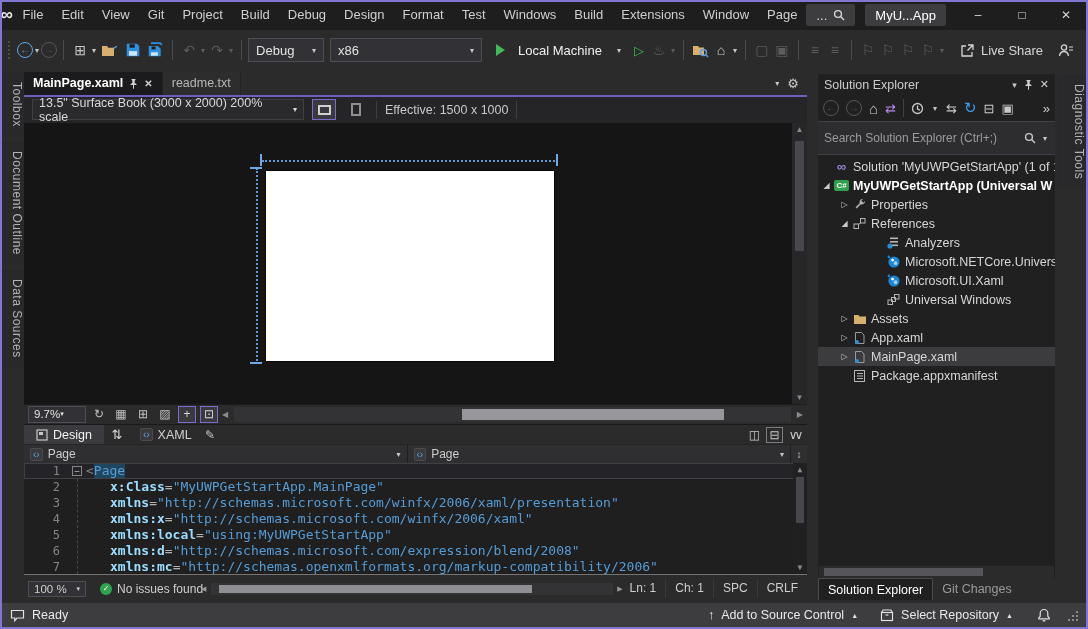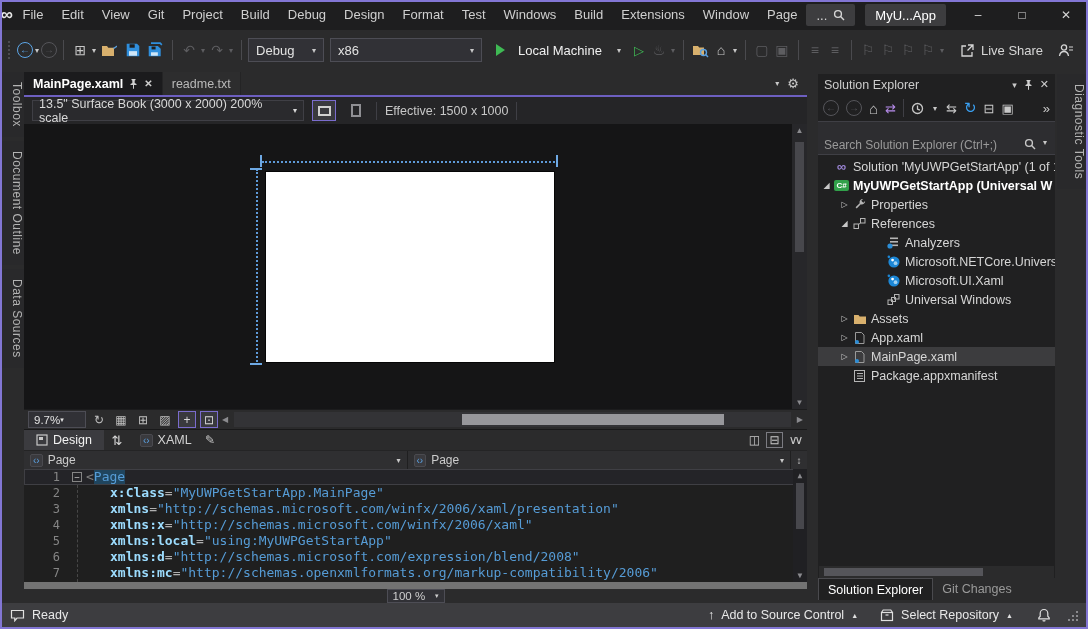--- a/index.html
+++ b/index.html
@@ -103,38 +103,38 @@
   .t-delim { color:#808080; }
   .t-tag { color:#569cd6; }
   .t-tag.hl { background:#20455e; }
   .t-attr { color:#9cdcfe; font-weight:bold; }
   .t-eq { color:#b0b0b0; }
   .t-val { color:#569cd6; }
   .indent2 { padding-left:24px; }
   .ed-scroll { position:absolute; right:0; top:0; bottom:0; width:14px; background:#202023; display:flex; flex-direction:column; align-items:center; justify-content:space-between; padding:2px 0; }
   .ed-scroll .thumb { position:absolute; top:14px; left:3px; right:3px; height:46px; background:#47474c; }
 
-  .estatus { height:20px; background:#2b2b2c; border-top:7px solid #737373; display:flex; align-items:center; font-size:12px; color:#cfcfcf;flex-direction:column; }
+  .estatus { height:28px; background:#2b2b2c; border-top:1px solid #737373; display:flex; align-items:center; font-size:12px; color:#cfcfcf; }
   .ezoom { width:58px; height:16px; margin:0 4px; display:flex; align-items:center; justify-content:space-between; padding:0 5px; background:#313136; border:1px solid #4d4d55; font-size:11.5px; }
   .okdot { width:12px; height:12px; border-radius:50%; background:#2ea44f; color:#fff; font-size:8px; line-height:12px; text-align:center; margin:0 5px 0 10px; flex:none; }
   .e-hscroll { flex:1; position:relative; height:12px; background:#333336; margin:0 8px; }
   .e-hscroll .thumb { position:absolute; left:2%; width:78%; top:2px; bottom:2px; background:#8f8f93; }
   .e-arrow { position:absolute; top:0; bottom:0; display:flex; align-items:center; font-size:7px; color:#9a9a9e; }
   .stat-cell { padding:0 9px; border-left:1px solid #3a3a3e; line-height:19px; }
 
   
   .solexp { position:absolute; left:818px; top:74px; width:237px; height:526px; background:#202021; display:flex; flex-direction:column; font-size:12.5px; }
   .se-header { height:21px; display:flex; align-items:center; padding:0 6px; gap:7px; color:#cccccc; }
   .se-title { flex:1; }
   .se-hic { color:#c8c8c8; font-size:9px; }
   .se-toolbar { height:26px; display:flex; align-items:center; gap:7px; padding:0 5px; }
   .se-tb { color:#c8c8c8; font-size:13px; }
   .se-tb.blue { color:#3a9ff0; }
   .se-tb.purple { color:#b48ae8; }
-  .se-search { height:21px; background:#2d2d30; border-top:1px solid #3f3f45; border-bottom:1px solid #3f3f45; display:flex; align-items:flex-start; padding:16px 6px; gap:5px; }
+  .se-search { height:21px; background:#2d2d30; border-top:1px solid #3f3f45; border-bottom:1px solid #3f3f45; display:flex; align-items:center; padding:16px 6px; gap:5px; }
   .se-ph { flex:1; color:#9a9a9a; font-size:12px; white-space:nowrap; overflow:hidden; }
   .tree { flex:1; overflow:hidden; padding-top:2px; }
   .trow { display:flex; align-items:center; height:19px; color:#d6d6d6; white-space:nowrap; overflow:hidden; }
   .trow.selected { background:#3c3c3e; }
   .texp { width:13px; flex:none; text-align:center; font-size:8px; color:#c8c8c8; }
   .ticon { width:17px; flex:none; display:flex; align-items:center; justify-content:center; }
   .tlabel { padding-left:3px; }
   .tlabel.bold { font-weight:bold; color:#ffffff; }
   .pl2 { padding-left:2px; } .pl20 { padding-left:20px; } .pl54 { padding-left:54px; }
   .cschip { background:#31a04a; color:#fff; font-size:8px; font-weight:bold; padding:1px 2px; border-radius:2px; line-height:9px; }

